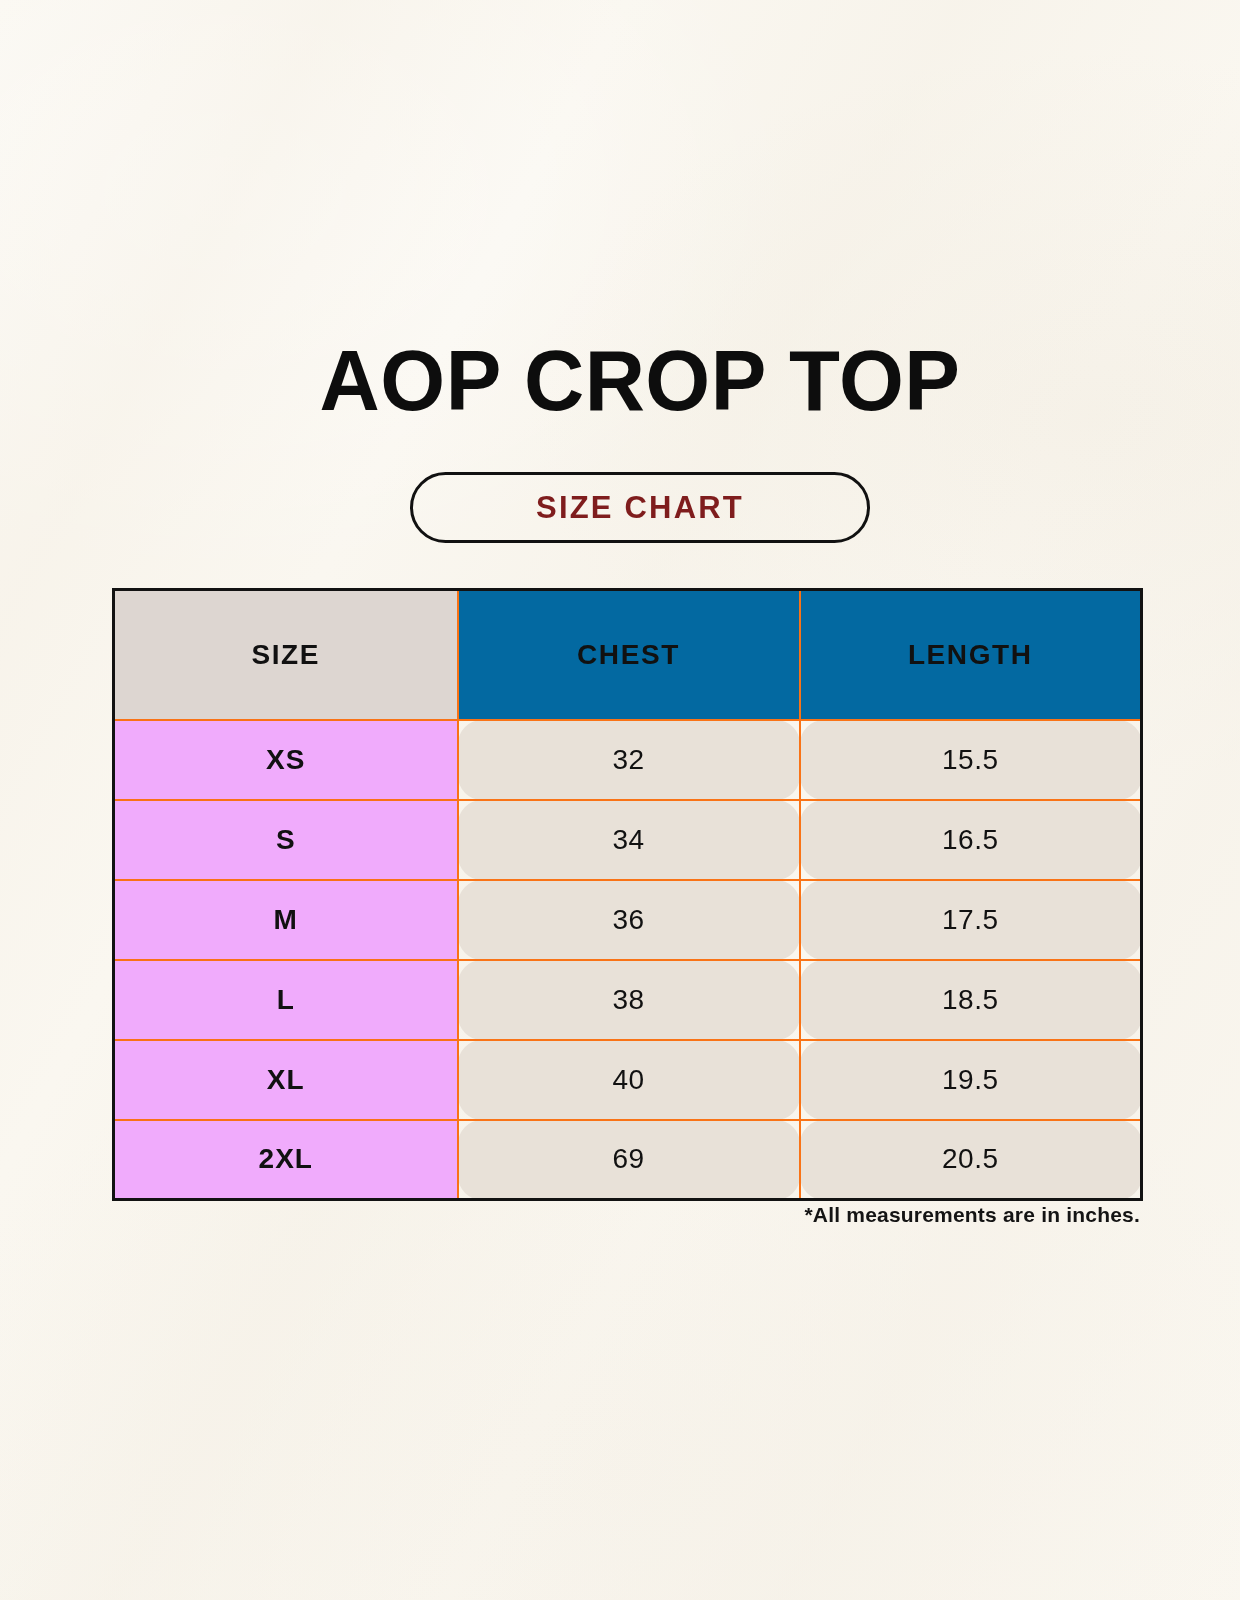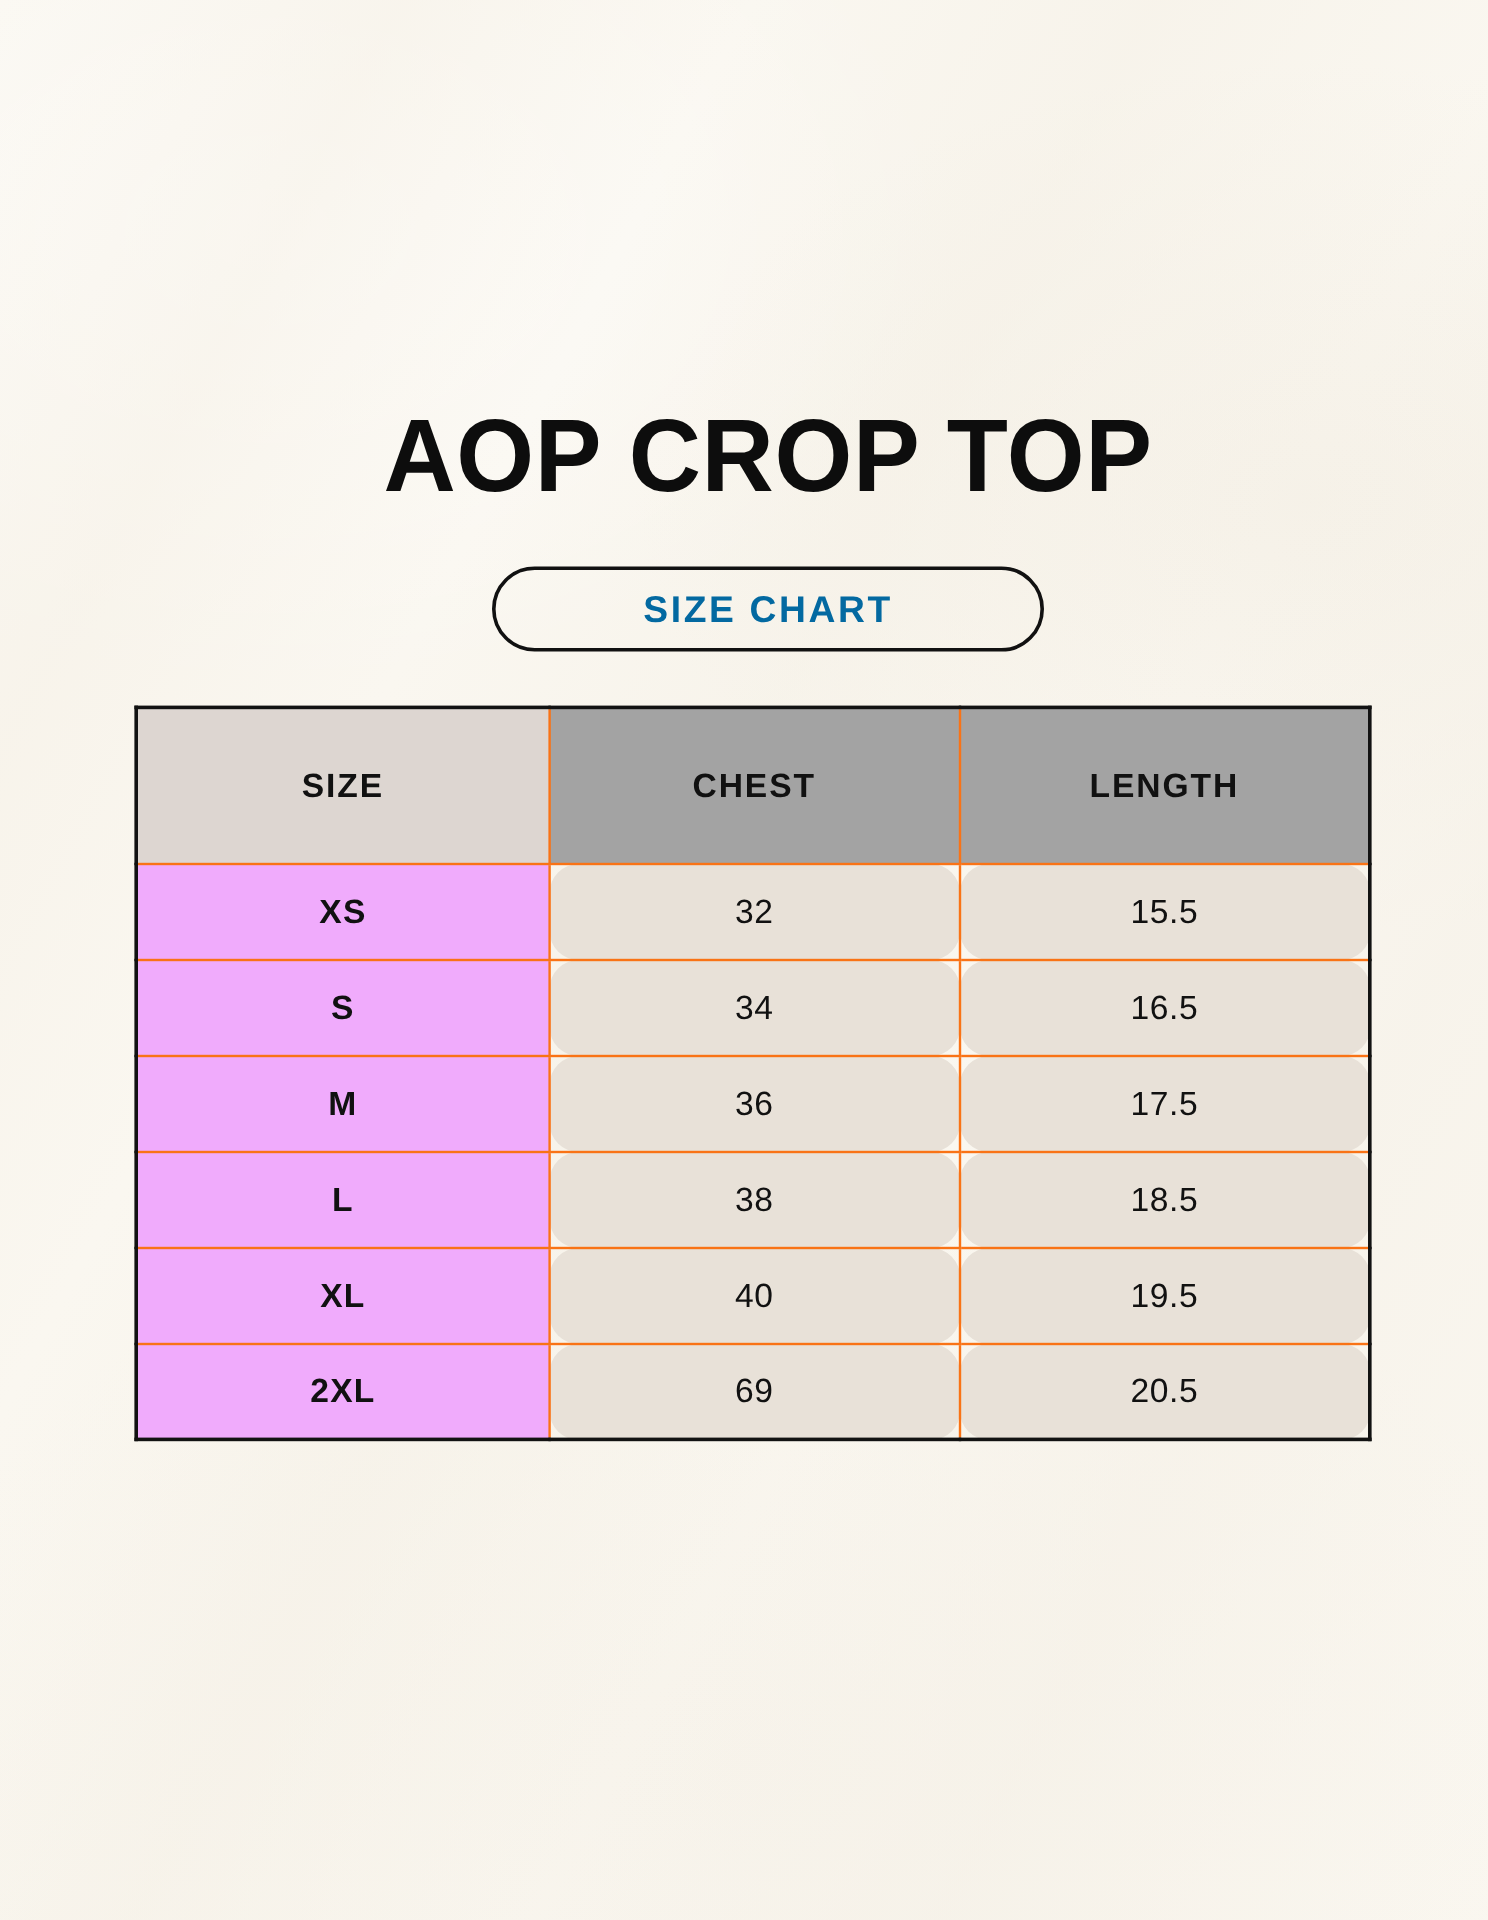--- a/index.html
+++ b/index.html
@@ -75,21 +75,21 @@
     align-items: center;
     justify-content: center;
     width: 460px;
     height: 71px;
     border: 3px solid #111111;
     border-radius: 40px;
     background: transparent;
     font-size: 31px;
     font-weight: 700;
     letter-spacing: 2.2px;
-    color: #0369a1;
+    color: #7f1d1d;
   }
 
   
   .table-wrap {
     position: absolute;
     top: 588px;
     left: 92px;
     width: 1028px;
   }
 
@@ -112,21 +112,21 @@
     color: #111111;
   }
 
   thead th {
     height: 130px;
     font-size: 28px;
     font-weight: 700;
     letter-spacing: 1.6px;
   }
   thead th.size-head   { background-color: #ddd6d1; }
-  thead th.metric-head { background-color: #a3a3a3; }
+  thead th.metric-head { background-color: #0369a1; }
 
   tbody tr { height: 80px; }
 
   tbody td.size-cell {
     background-color: #f0abfc;
     font-size: 28px;
     font-weight: 700;
     letter-spacing: 1px;
   }
   tbody td.value-cell {
@@ -205,14 +205,15 @@
         </tr>
         <tr>
           <td class="size-cell">2XL</td>
           <td class="value-cell">69</td>
           <td class="value-cell">20.5</td>
         </tr>
       </tbody>
     </table>
   </div>
 
+  <div class="footnote">*All measurements are in inches.</div>
 
 </div>
 
 </body></html>

